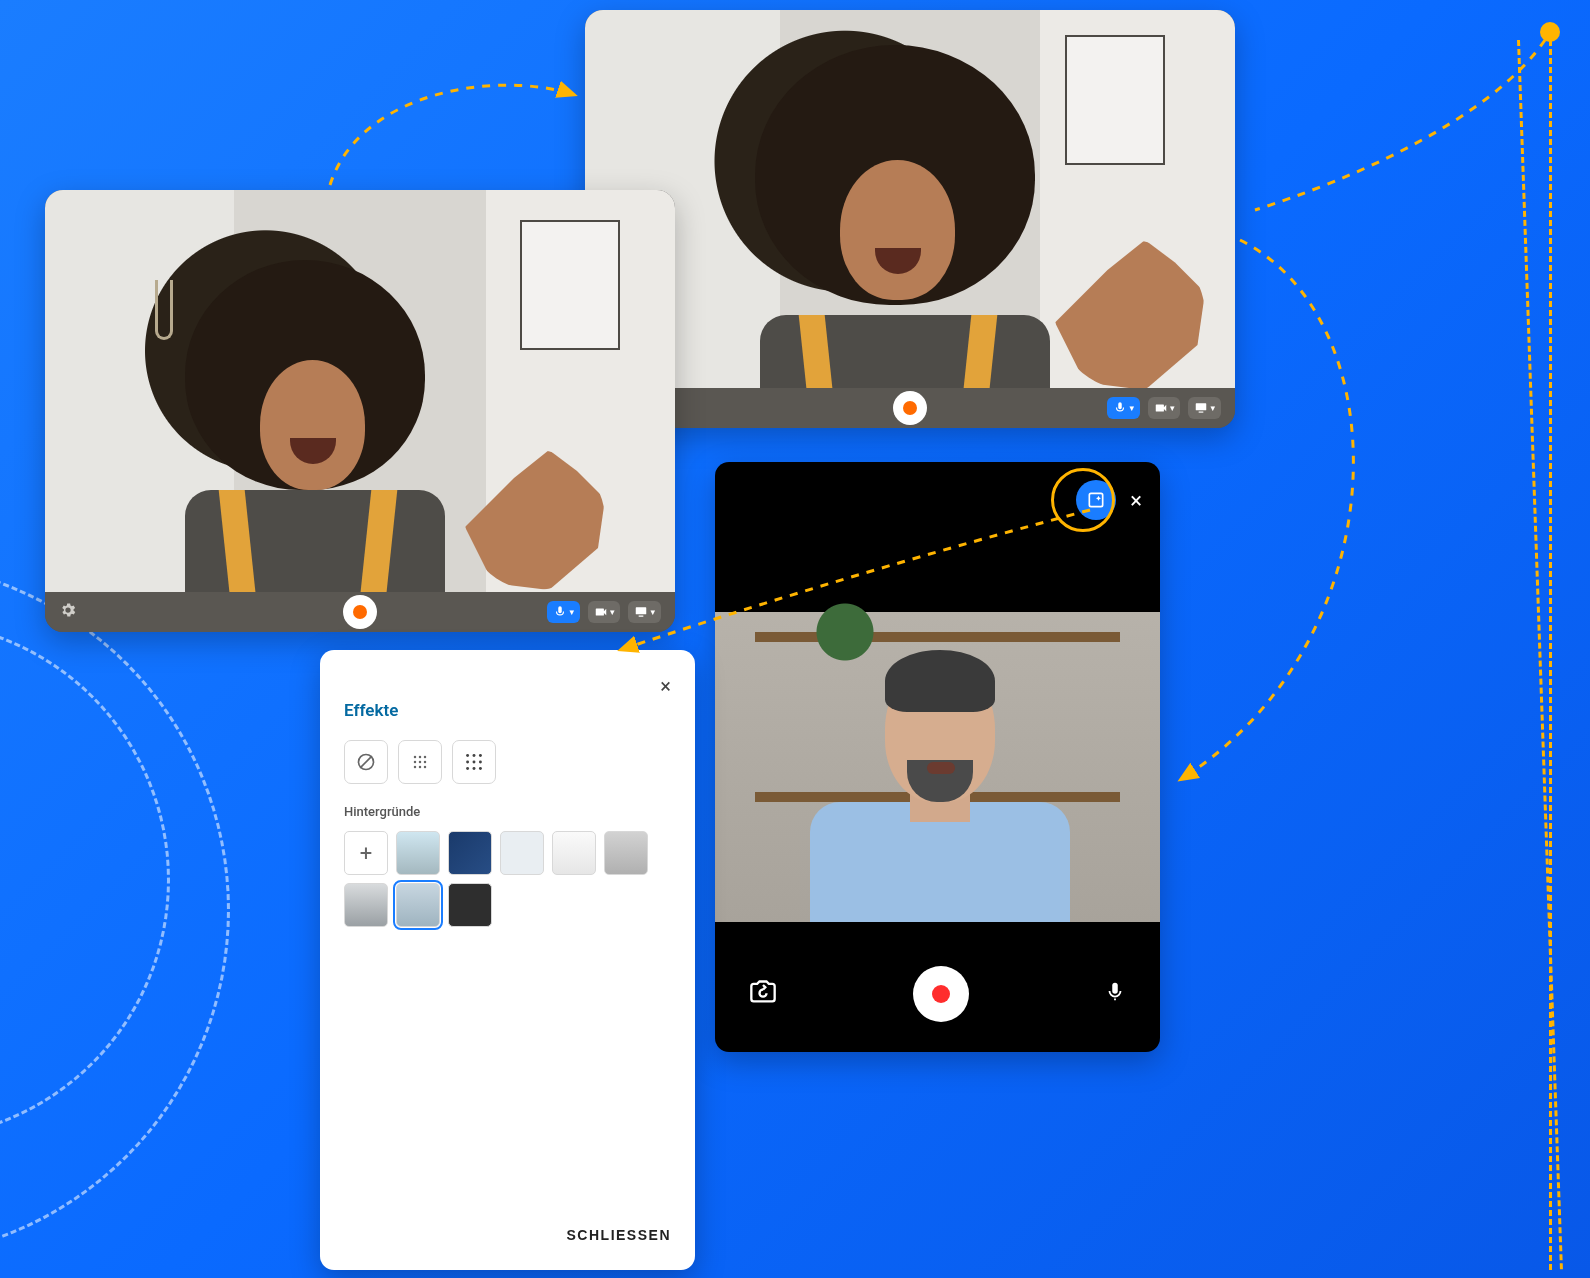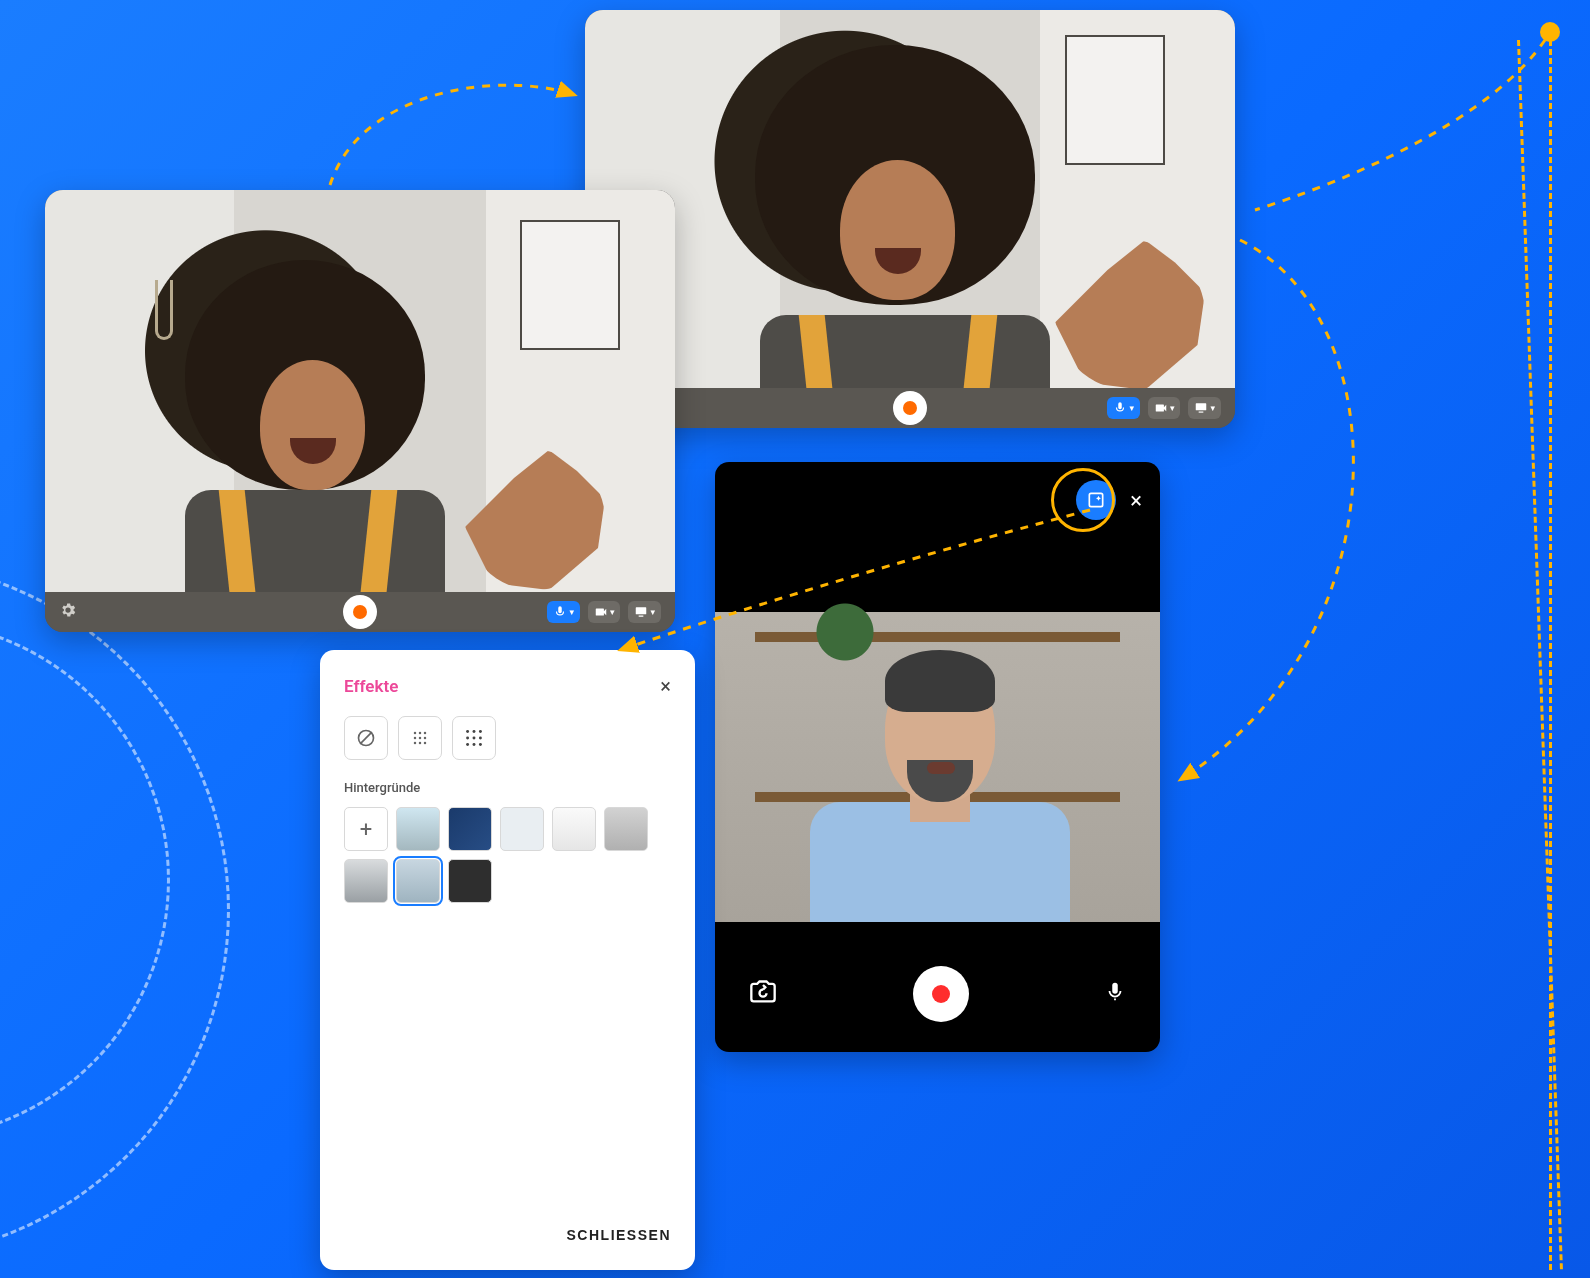--- a/index.html
+++ b/index.html
@@ -165,21 +165,21 @@
     display:flex; align-items:center; justify-content:center; cursor:pointer;
   }
   .rec-big .dot { width:18px; height:18px; border-radius:50%; background:#ff2d2d; }
 
   
   .card-d {
     left:320px; top:650px; width:375px; height:620px;
     background:#fff; border-radius:14px; padding:26px 24px;
     display:flex; flex-direction:column;
   }
-  .card-d h3 { font-size:17px; font-weight:600; color:#ec4899; }
+  .card-d h3 { font-size:17px; font-weight:600; color:#0369a1;margin-top:24px; }
   .card-d .close-panel {
     position:absolute; top:24px; right:24px; font-size:20px; color:#444; cursor:pointer;
   }
   .effect-row { display:flex; gap:10px; margin-top:20px; }
   .eff {
     width:44px; height:44px; border:1px solid #d8d8d8; border-radius:7px;
     display:flex; align-items:center; justify-content:center; color:#666;
     cursor:pointer; font-size:18px;
   }
   .section-label { margin-top:20px; font-size:13px; color:#555; font-weight:500; }

